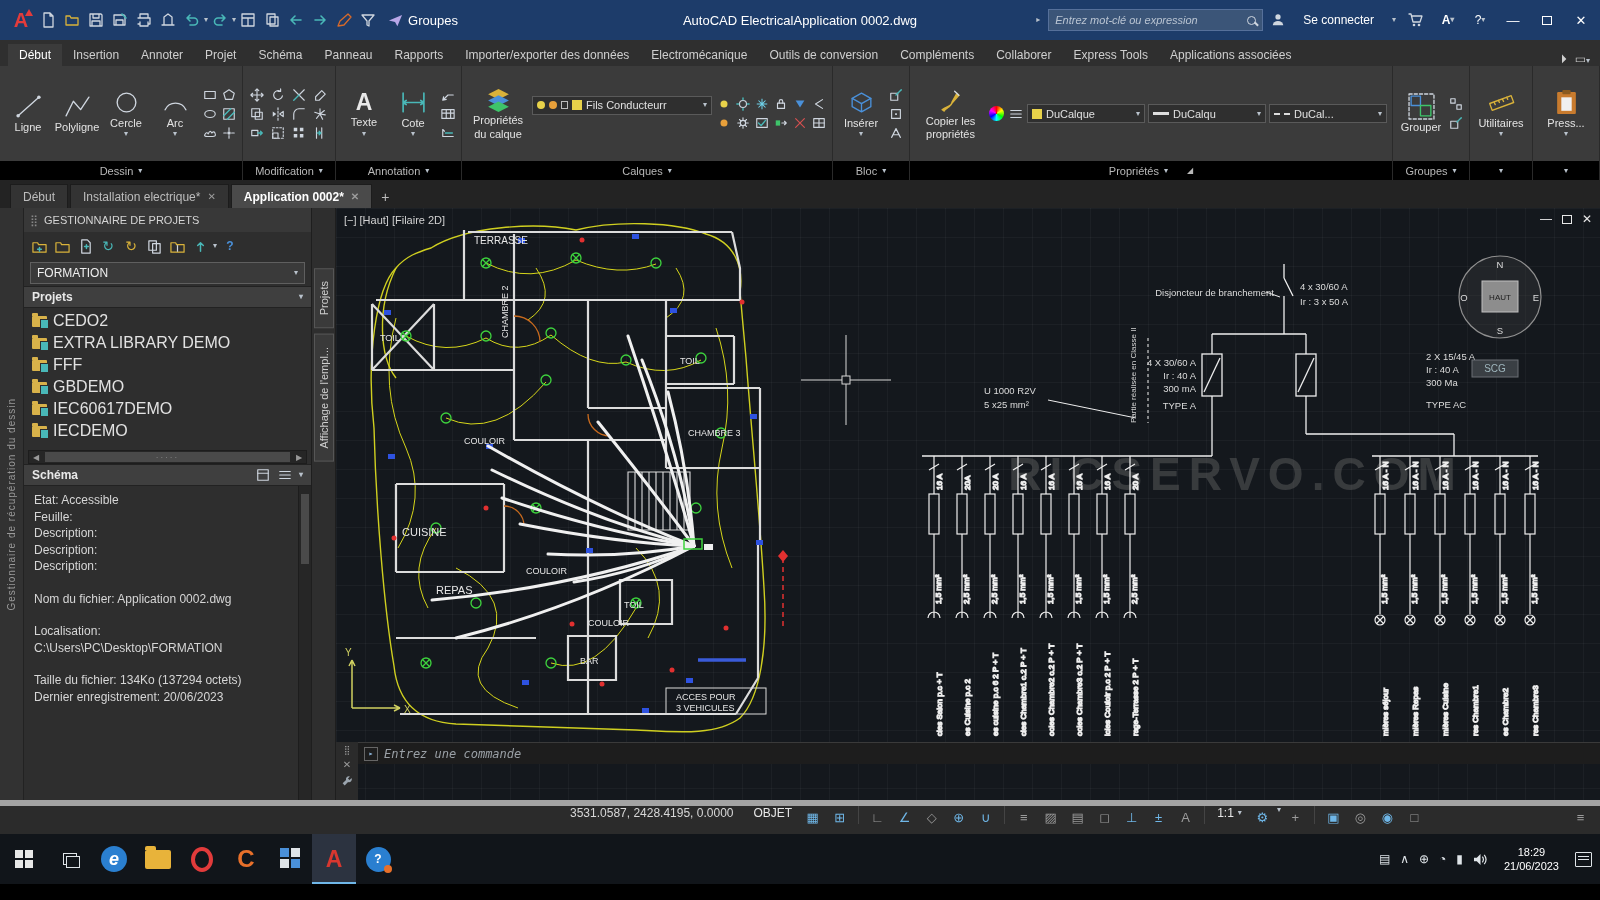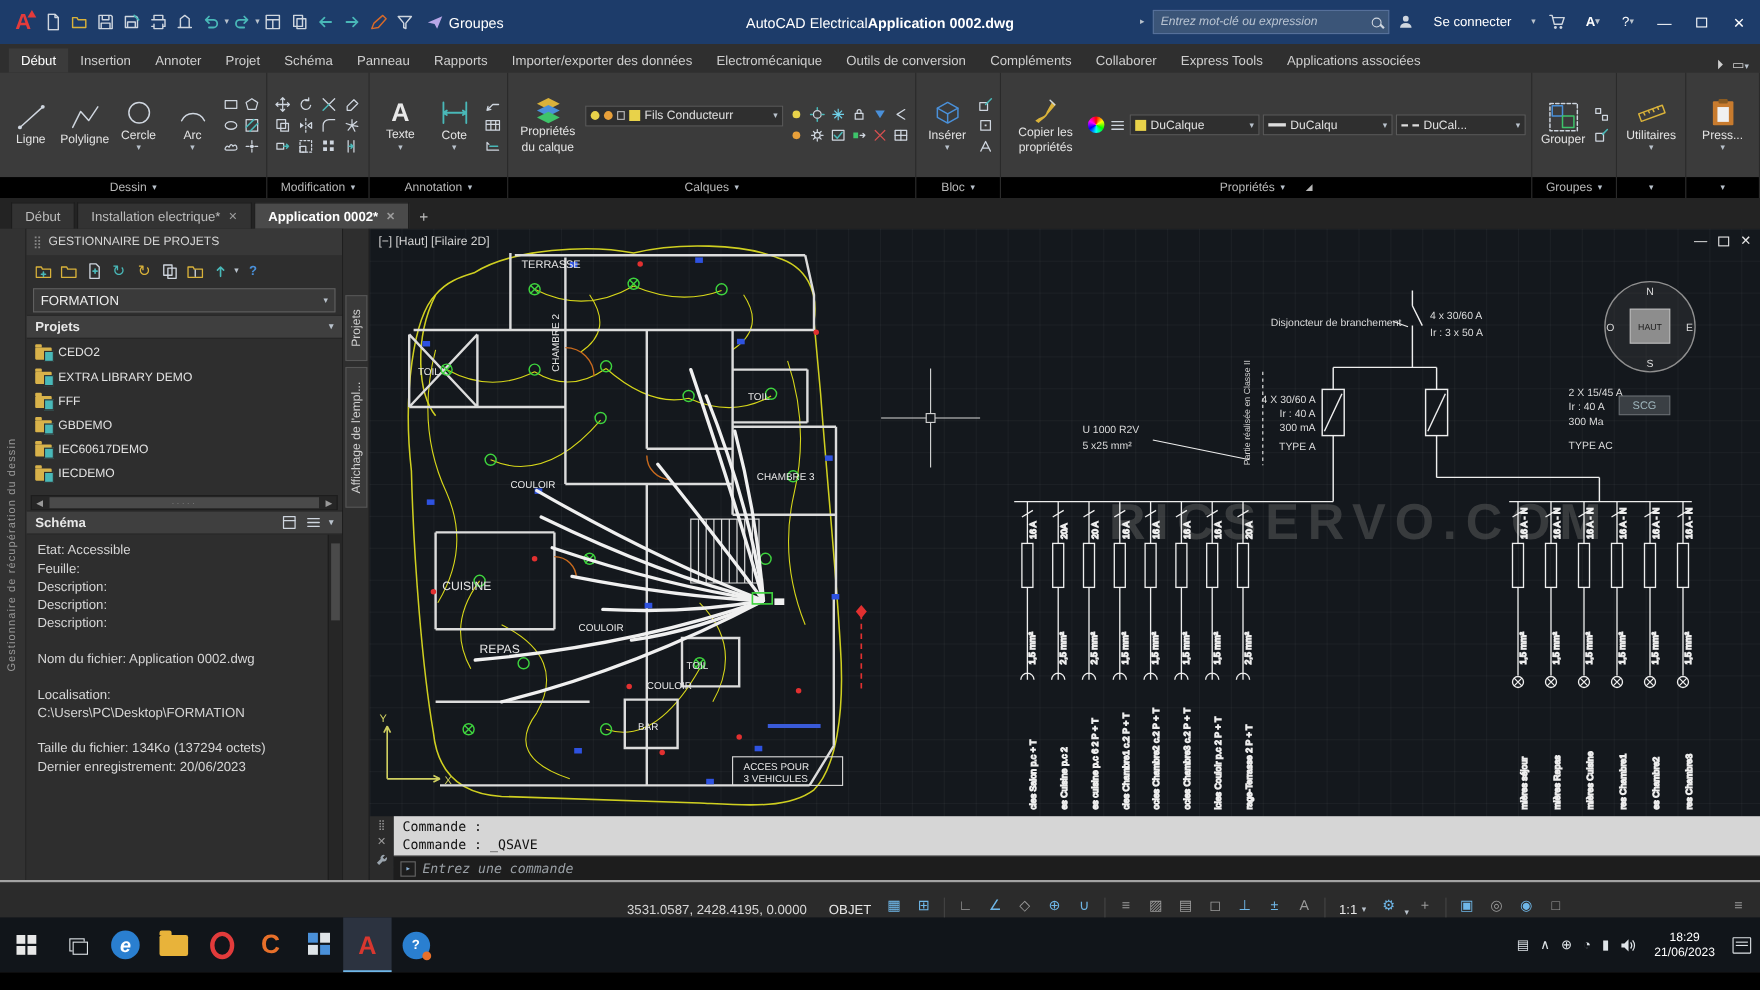--- a/index.html
+++ b/index.html
@@ -10,21 +10,21 @@
 .logoA{width:30px;height:30px;display:flex;align-items:center;justify-content:center;font-weight:bold;font-size:20px;color:#e33b3b;position:relative}
 .logoA i{position:absolute;right:3px;top:4px;width:0;height:0;border-left:4px solid transparent;border-right:4px solid transparent;border-bottom:7px solid #e33b3b}
 .ti{width:22px;height:24px;display:flex;align-items:center;justify-content:center;margin:0 1px;border-radius:2px}
 .ti svg{width:16px;height:16px}
 .ic{fill:none;stroke:#cfd6df;stroke-width:1.3;stroke-linecap:round;stroke-linejoin:round}
 .ictl{fill:none;stroke:#49b8b8;stroke-width:1.6;stroke-linecap:round;stroke-linejoin:round}
 .icd{fill:#cfd6df;stroke:none}
 .caret{font-size:8px;color:#b9c2cc;line-height:1}
 .tb-share{display:flex;align-items:center;gap:5px;color:#fff;font-size:13px;margin-left:8px}
 .tb-center{position:absolute;left:0;right:0;text-align:center;color:#fff;font-size:13px;pointer-events:none}
-.tb-center b{font-weight:bold;}
+.tb-center b{font-weight:normal;}
 .tb-right{margin-left:auto;display:flex;align-items:center;gap:8px;z-index:2}
 .tb-search{width:215px;height:22px;background:#3b5578;border:1px solid #56709a;display:flex;align-items:center;padding:0 6px;color:#b9c4d2;font-style:italic;font-size:11px}
 .tb-search .mag{margin-left:auto}
 .mag{width:9px;height:9px;border:1.6px solid #cfd6df;border-radius:50%;position:relative;display:inline-block}
 .mag::after{content:"";position:absolute;width:5px;height:1.6px;background:#cfd6df;transform:rotate(45deg);right:-4px;bottom:-1px}
 .signin{display:flex;align-items:center;gap:18px;color:#fff;font-size:12px}
 .person{width:14px;height:14px}
 .winbtn{width:26px;height:22px;display:flex;align-items:center;justify-content:center;color:#fff;font-size:13px}
 .restore{width:10px;height:9px;border:1.4px solid #fff;display:inline-block}
 
@@ -63,21 +63,21 @@
 #pm{width:288px;background:#2e2e2e;border-right:1px solid #1e1e1e;display:flex;flex-direction:column;overflow:hidden}
 .pm-head{height:24px;background:#383838;display:flex;align-items:center;gap:6px;padding:0 6px;color:#d5d5d5;font-size:11px}
 .pm-tools{height:28px;display:flex;align-items:center;gap:3px;padding:0 5px}
 .pmt{width:20px;height:20px;display:flex;align-items:center;justify-content:center}
 .pmt svg{width:15px;height:15px}
 .combo{height:22px;margin:2px 6px;background:#3a3a3a;border:1px solid #5f5f5f;display:flex;align-items:center;padding:0 6px;color:#eee;font-size:12px}
 .combo .caret{margin-left:auto}
 .pm-sub{height:22px;background:#3f3f3f;display:flex;align-items:center;padding:0 8px;color:#e8e8e8;font-weight:bold;font-size:12px;border-top:1px solid #222;border-bottom:1px solid #222}
 .pm-sub .caret{margin-left:auto}
 .plist{height:142px;overflow:hidden;position:relative;padding-top:2px}
-.pitem{height:22px;display:flex;align-items:center;gap:6px;padding:0 8px;color:#e2e2e2;font-size:11px}
+.pitem{height:22px;display:flex;align-items:center;gap:6px;padding:0 8px;color:#e2e2e2;font-size:16px}
 .fold{width:15px;height:11px;background:#d8b24a;border-radius:1px;position:relative;flex:none}
 .fold::before{content:"";position:absolute;top:-3px;left:0;width:6px;height:3px;background:#d8b24a;border-radius:1px 1px 0 0}
 .fold::after{content:"";position:absolute;right:-2px;bottom:-2px;width:7px;height:8px;background:#49b8b8;border:1px solid #2e2e2e}
 .hscroll{height:14px;margin:0 4px;background:#262626;display:flex;align-items:center;border:1px solid #1d1d1d}
 .hscroll .ar{width:14px;text-align:center;font-size:8px;color:#999}
 .hscroll .thumb{flex:1;height:10px;background:#4a4a4a;margin:0 2px;display:flex;align-items:center;justify-content:center;color:#888;font-size:8px;letter-spacing:2px}
 .details-wrap{flex:1;display:flex;overflow:hidden}
 .details{flex:1;padding:6px 10px;color:#d6d6d6;font-size:12px;line-height:1.38;overflow:hidden}
 .dline{min-height:16px;word-wrap:break-word}
 .vscroll{width:13px;background:#262626;border-left:1px solid #1d1d1d;position:relative}
@@ -90,21 +90,21 @@
 #vplabel{position:absolute;top:6px;left:8px;color:#d2d2d2;font-size:11px;display:flex;gap:3px;z-index:4}
 #dwinbtns{position:absolute;top:4px;right:8px;display:flex;gap:10px;align-items:center;color:#e8e8e8;z-index:4;font-size:12px}
 
 #cmdwin{position:absolute;left:0;right:0;bottom:0;height:58px;display:flex;z-index:5}
 #cmdgutter{width:22px;background:#2b2b2b;display:flex;flex-direction:column;align-items:center;gap:4px;padding-top:3px;color:#9a9a9a}
 #cmdbody{flex:1;display:flex;flex-direction:column}
 #cmdhist{height:36px;background:#d6d6d6;color:#111;font-family:"DejaVu Sans Mono",monospace;font-size:12px;padding:1px 8px;line-height:1.4}
 #cmdinput{height:22px;background:#1d1d1d;display:flex;align-items:center;gap:6px;padding:0 6px;color:#9aa0a6;font-style:italic;font-family:"DejaVu Sans Mono",monospace;font-size:12px;border-top:1px solid #3a3a3a}
 .cmdico{width:14px;height:14px;border:1px solid #666;display:flex;align-items:center;justify-content:center;color:#8fb7dd;font-size:8px;font-style:normal}
 
-#statusbar{height:34px;background:#2b2b2b;border-top:2px solid #a3a3a3;display:flex;align-items:flex-end;padding-left:558px;gap:2px}
+#statusbar{height:34px;background:#2b2b2b;border-top:6px solid #a3a3a3;display:flex;align-items:flex-start;padding-left:558px;gap:2px}
 #coords{color:#d8d8d8;font-size:12px;padding:0 12px;white-space:nowrap}
 .sic{min-width:23px;height:23px;display:flex;align-items:center;justify-content:center;font-size:13px;color:#9b9b9b;border-radius:2px;margin:0 1px}
 .sic.on{color:#6fb7e8}
 .ssep{width:1px;height:18px;background:#444;margin:0 4px}
 .stext{color:#e8e8e8;font-size:12px;padding:0 6px;display:flex;align-items:center;gap:4px}
 
 #taskbar{height:50px;background:#11151a;display:flex;align-items:center}
 #startbtn{width:48px;height:50px;display:flex;align-items:center;justify-content:center}
 .wingrid{width:8px;height:8px;background:#e8e8e8;box-shadow:10px 0 #e8e8e8,0 10px #e8e8e8,10px 10px #e8e8e8;margin:-10px 10px 0 0}
 #tsearch{width:330px;height:38px;background:#f2f2f2;display:flex;align-items:center;gap:10px;padding:0 12px;color:#222;font-size:13px}
@@ -1170,24 +1170,20 @@
 
     <div id="cmdwin">
       <div id="cmdgutter">
         <span style="font-size:9px">⣿</span>
         <span style="font-size:10px">✕</span>
         <svg width="13" height="13" viewBox="0 0 16 16">
               <path d="M11 3a3.5 3.5 0 0 0-4.8 4.3L2 11.5 4.5 14l4.2-4.2A3.5 3.5 0 0 0 13 5L10.5 7.5 8.5 5.5Z" style="fill:#9aa4ad"></path>
             </svg>
       </div>
       <div id="cmdbody">
-        <div id="cmdhist">
-          <div>Commande :</div>
-          <div>Commande : _QSAVE</div>
-        </div>
         <div id="cmdinput">
           <span class="cmdico">▸</span>
           <span>Entrez une commande</span>
         </div>
       </div>
     </div>
   </div>
 </div>
 
 <div id="statusbar">

